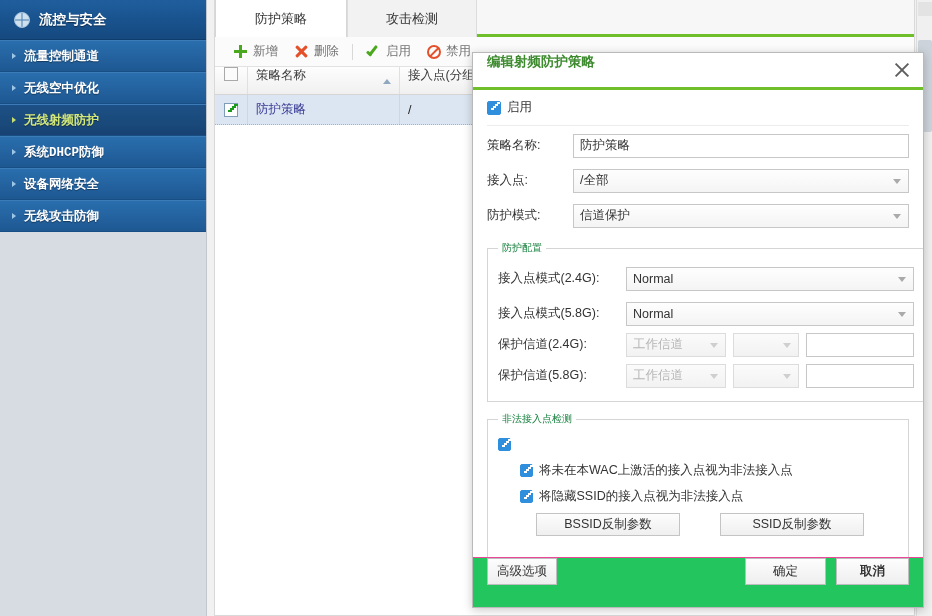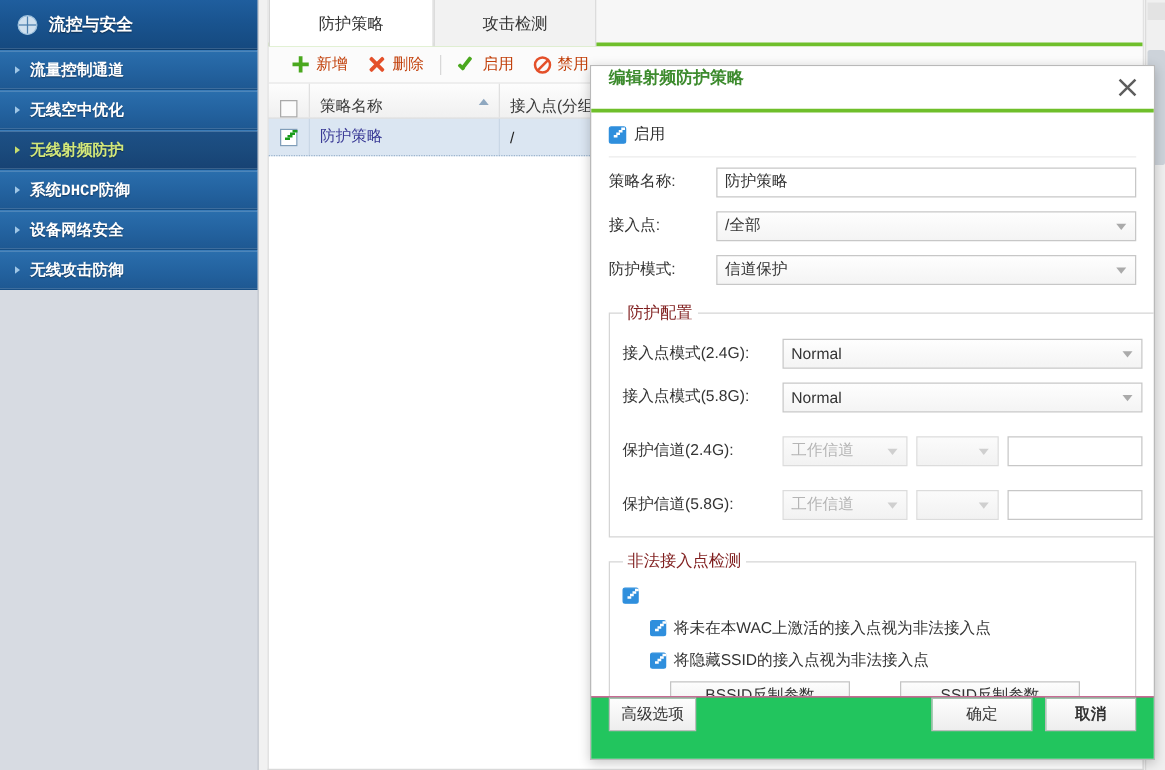--- a/index.html
+++ b/index.html
@@ -95,21 +95,21 @@
   #tab1 { left: 132px; width: 130px; }
 
   
   #toolbar {
     height: 30px; display: flex; align-items: center;
     padding-left: 10px; gap: 0px;
     background: #fbfbfb; border-bottom: 1px solid #e2e2e2;
   }
   .tb-btn {
     display: flex; align-items: center; height: 26px;
-    padding: 0 8px; color: #c2410c; font-size: 12.5px; cursor: pointer;
+    padding: 0 8px; color: #737373; font-size: 12.5px; cursor: pointer;
     white-space: nowrap;
   }
   .tb-ico { width: 15px; height: 15px; margin-right: 5px; flex:none; position: relative; }
   
   .ico-plus::before { content:""; position:absolute; left:6px; top:1px; width:3px; height:13px; background:#4aa81e; }
   .ico-plus::after  { content:""; position:absolute; left:1px; top:6px; width:13px; height:3px; background:#4aa81e; }
   
   .ico-x::before, .ico-x::after {
     content:""; position:absolute; left:0px; top:6px; width:15px; height:3px; background:#e4502a; border-radius:1px;
   }
@@ -135,21 +135,21 @@
   .tb-sep { width:1px; height:16px; background:#d8d8d8; margin: 0 5px; }
 
   
   #tableWrap { position: relative; }
   #thead {
     display: flex; height: 28px; align-items: stretch;
     background: linear-gradient(to bottom,#fdfdfd,#f0f0f0);
     border-bottom: 1px solid #d5d5d5;
   }
   .th {
-    display: flex; align-items: flex-end; font-size: 12.5px; color: #3a3a3a;
+    display: flex; align-items: flex-start; font-size: 12.5px; color: #3a3a3a;
     border-right: 1px solid #e0e0e0; padding: 0 8px; position: relative;
     cursor: pointer;
   }
   .th.c0 { width: 33px; justify-content: center; padding: 0; }
   .th.c1 { width: 152px; }
   .th.c2 { width: 175px; }
   .th.c3 { width: 180px; }
   .sortarrow {
     position: absolute; right: 8px; top: 50%; margin-top: -2px;
     width: 0; height: 0;
@@ -249,25 +249,25 @@
     position: absolute; right: 7px; top: 50%; margin-top: -2px;
     width: 0; height: 0; border-left: 4.5px solid transparent; border-right: 4.5px solid transparent;
     border-top: 5px solid #aaa;
   }
   .sel.disabled { color: #b5b5b5; background: linear-gradient(to bottom,#fbfbfb,#f2f2f2); border-color:#dcdcdc; }
   .sel.disabled .arw { border-top-color: #cfcfcf; }
 
   fieldset.fs {
     border: 1px solid #d5d5d5; margin: 10px 0 0 0; padding: 4px 10px 10px 10px;
   }
-  fieldset.fs > legend { font-size: 13px; color:#7f1d1d; padding: 0 4px; margin-top: 28px; }
+  fieldset.fs > legend { font-size: 10px; color:#15803d; padding: 0 4px; margin-top: 28px; }
 
   .fs .frm-lab { width: 128px; }
 
-  .chan-row { display: flex; align-items: center; height: 31px; margin-top: 12px; }
+  .chan-row { display: flex; align-items: center; height: 31px; margin-top: 0; }
   .chan-sel1 { width: 100px; height: 24px; flex:none; }
   .chan-sel2 { width: 66px; height: 24px; flex:none; margin-left: 7px; }
   .chan-inp  { width: 108px; height: 24px; flex:none; margin-left: 7px; }
 
   .ill-row { display: flex; align-items: center; height: 23px; margin-top: 3px; }
   .ill-row.ind { padding-left: 22px; }
   .btn-row { display: flex; gap: 0; margin: 5px 0 4px 38px; }
   .gbtn {
     height: 23px; border: 1px solid #c4c4c4;
     background: linear-gradient(to bottom,#fdfdfd,#efefef);

